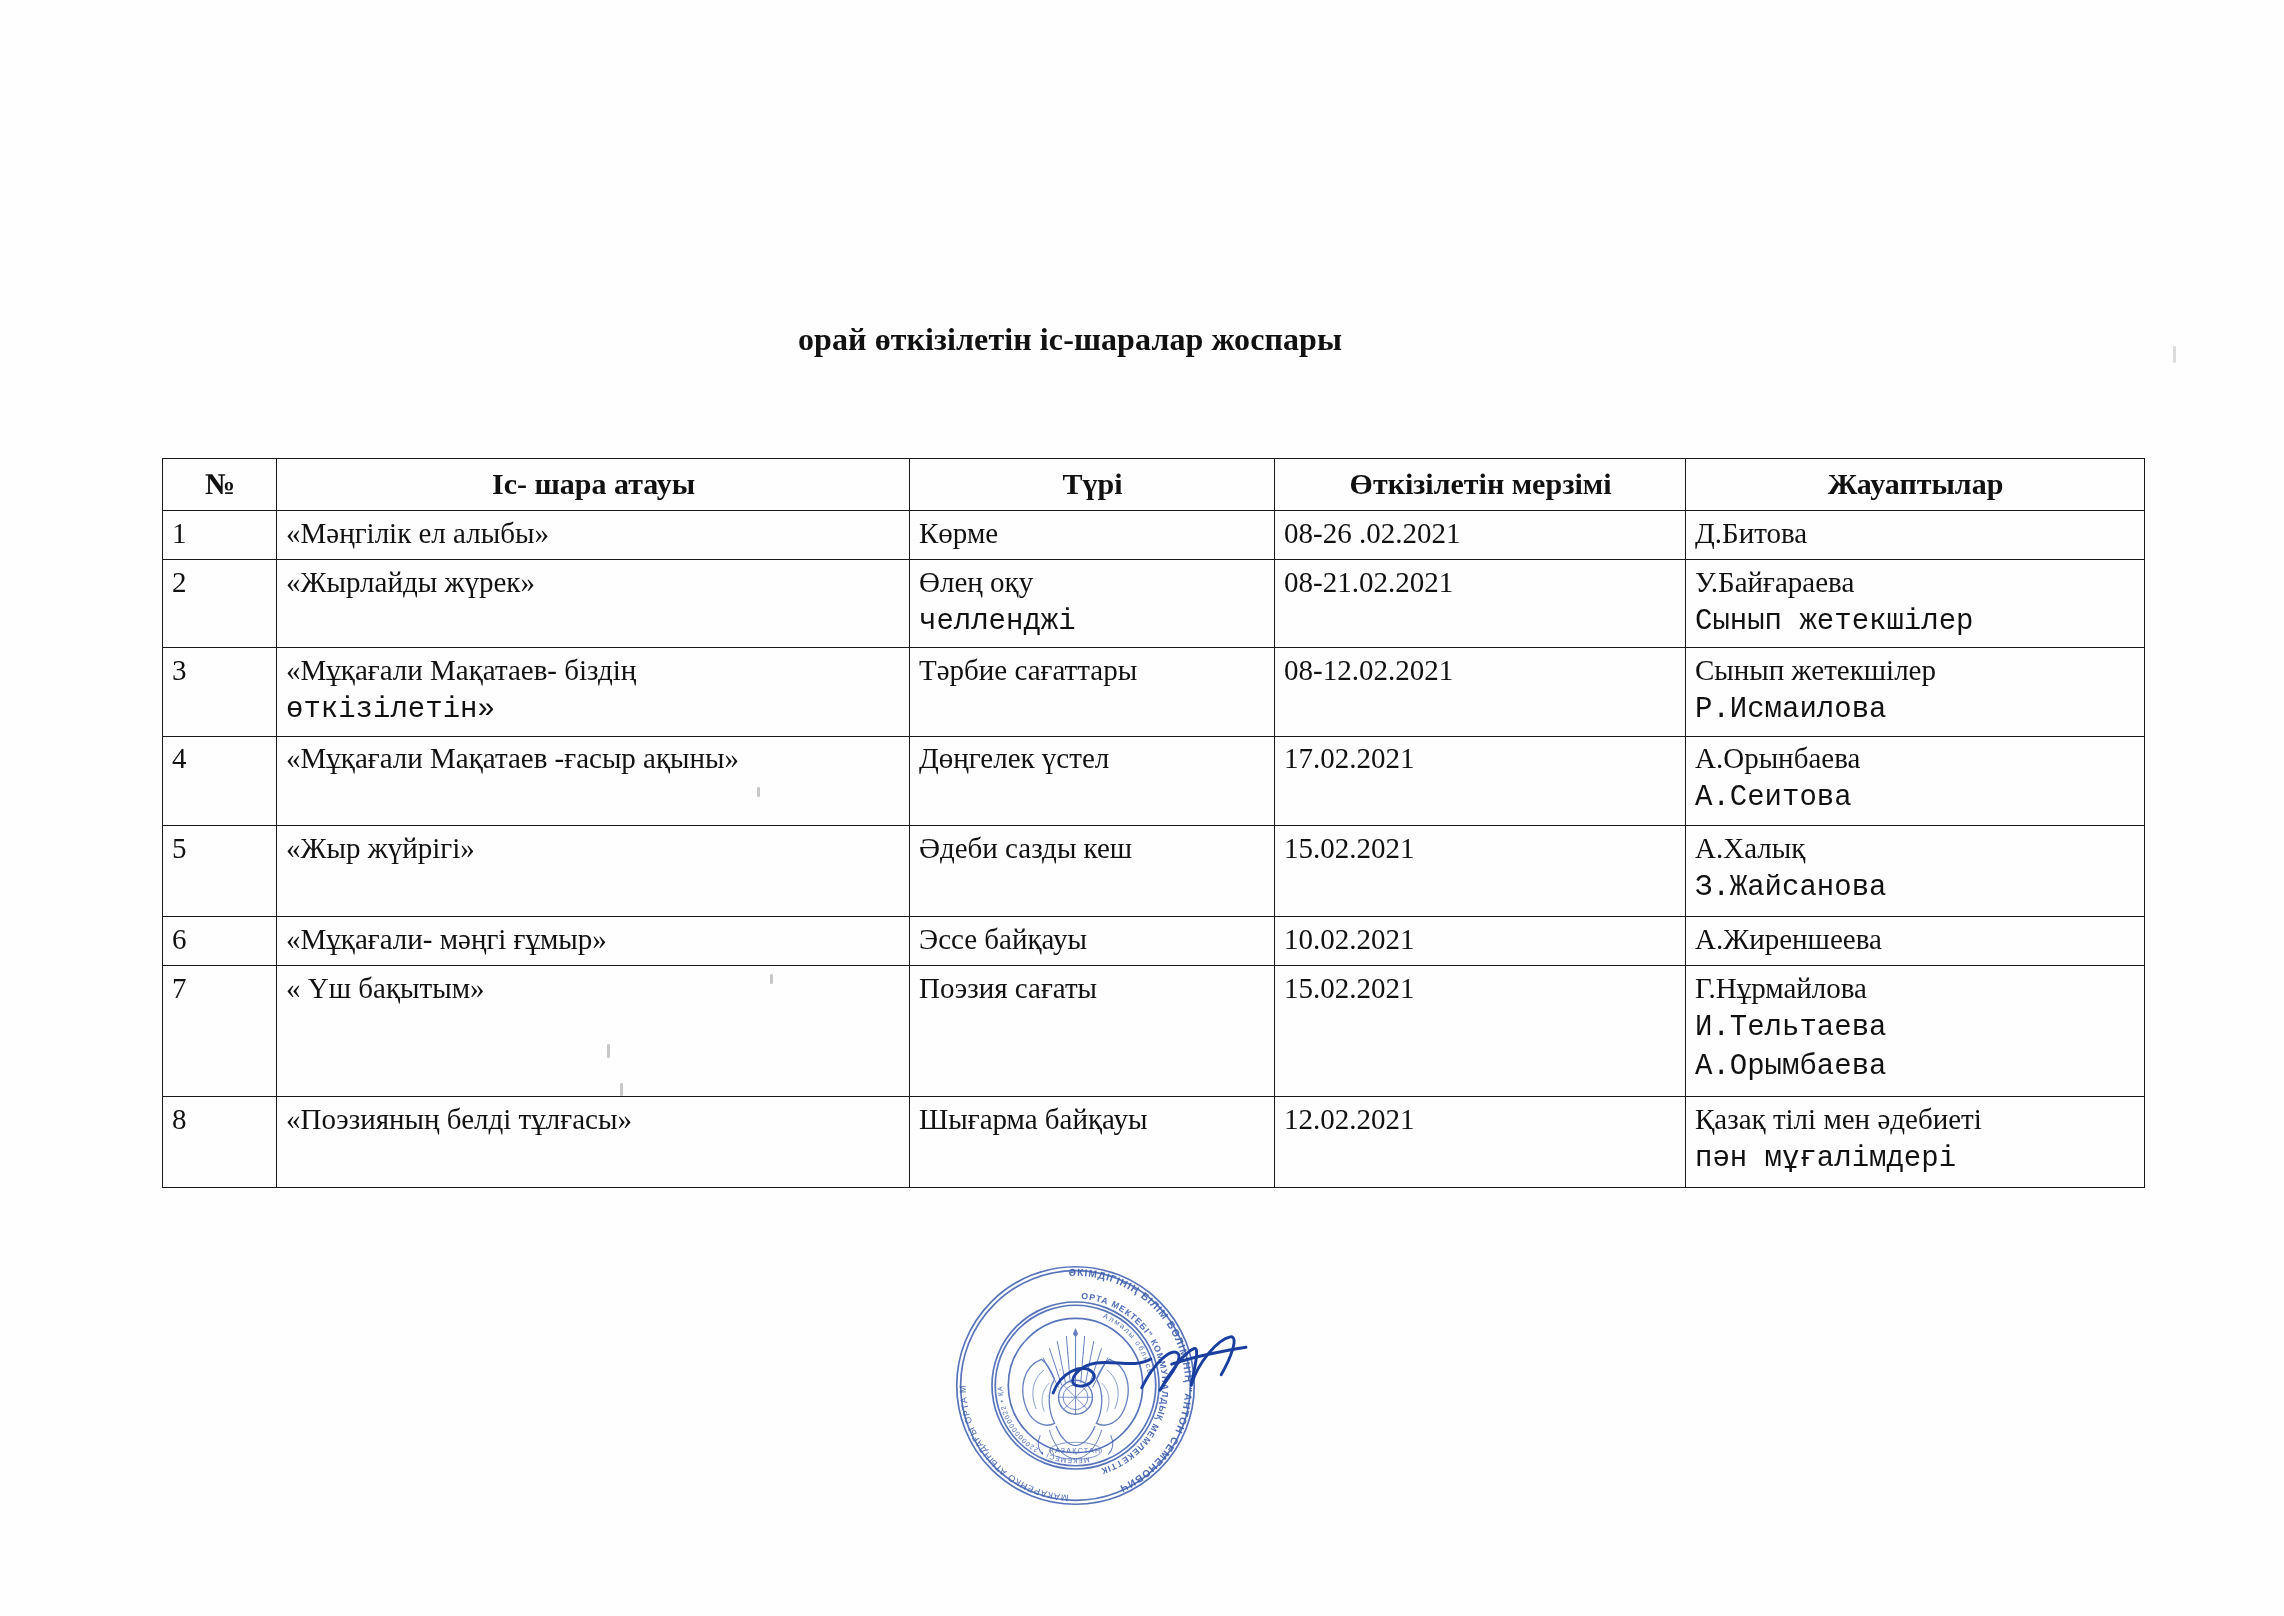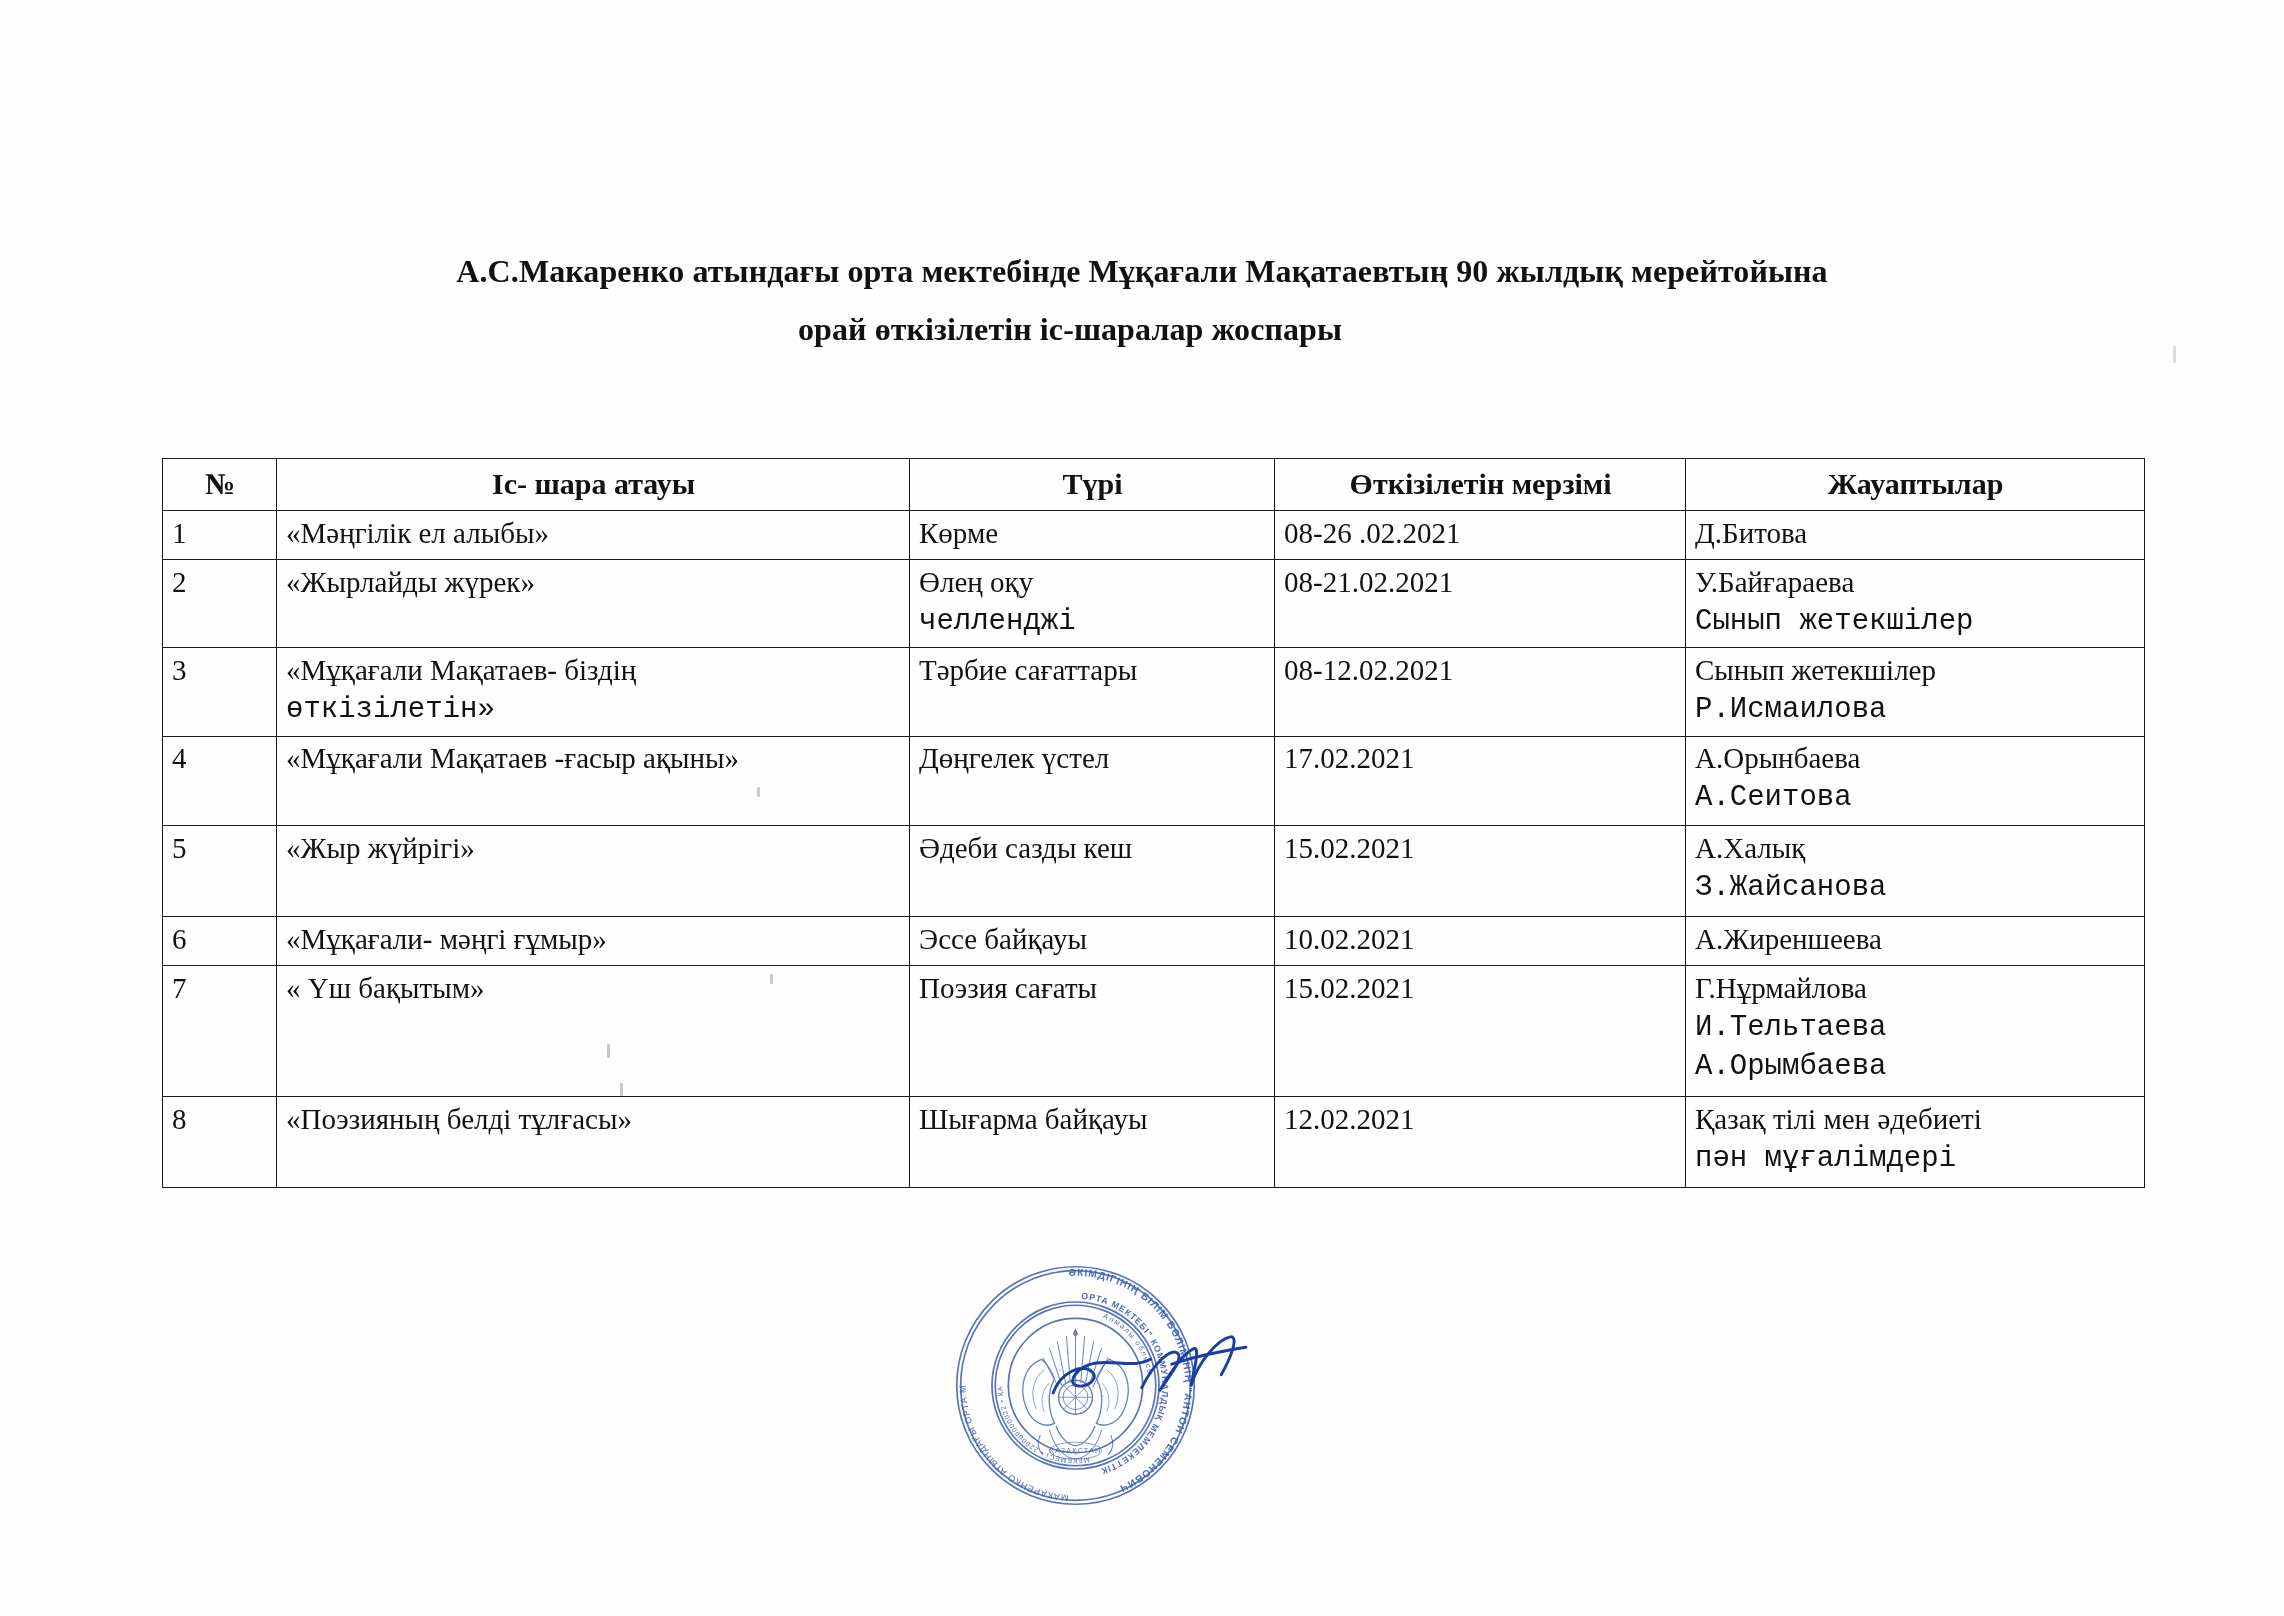--- a/index.html
+++ b/index.html
@@ -30,21 +30,21 @@
     top: 255px;
     text-align: center;
     font-weight: bold;
     font-size: 32px;
     line-height: 1.0;
     letter-spacing: 0.1px;
   }
   .doc-title .line1 { display: block; }
   .doc-title .line2 {
     display: block;
-    margin-top: 26px;
+    margin-top: 68px;
     margin-right: 144px;
   }
 
   
   .tbl-wrap {
     position: absolute;
     left: 162px;
     top: 458px;
     width: 1983px;
   }
@@ -126,21 +126,20 @@
     border-radius: 50%;
     opacity: 0.55;
   }
 </style>
 </head>
 <body>
 
 <div class="page">
 
   <div class="doc-title">
-    <span class="line1">А.С.Макаренко атындағы орта мектебінде Мұқағали Мақатаевтың 90 жылдық мерейтойына</span>
     <span class="line2">орай   өткізілетін іс-шаралар жоспары</span>
   </div>
 
   <div class="tbl-wrap">
     <table class="plan">
       <colgroup>
         <col class="c-num">
           <col class="c-name">
           <col class="c-type">
           <col class="c-date">

